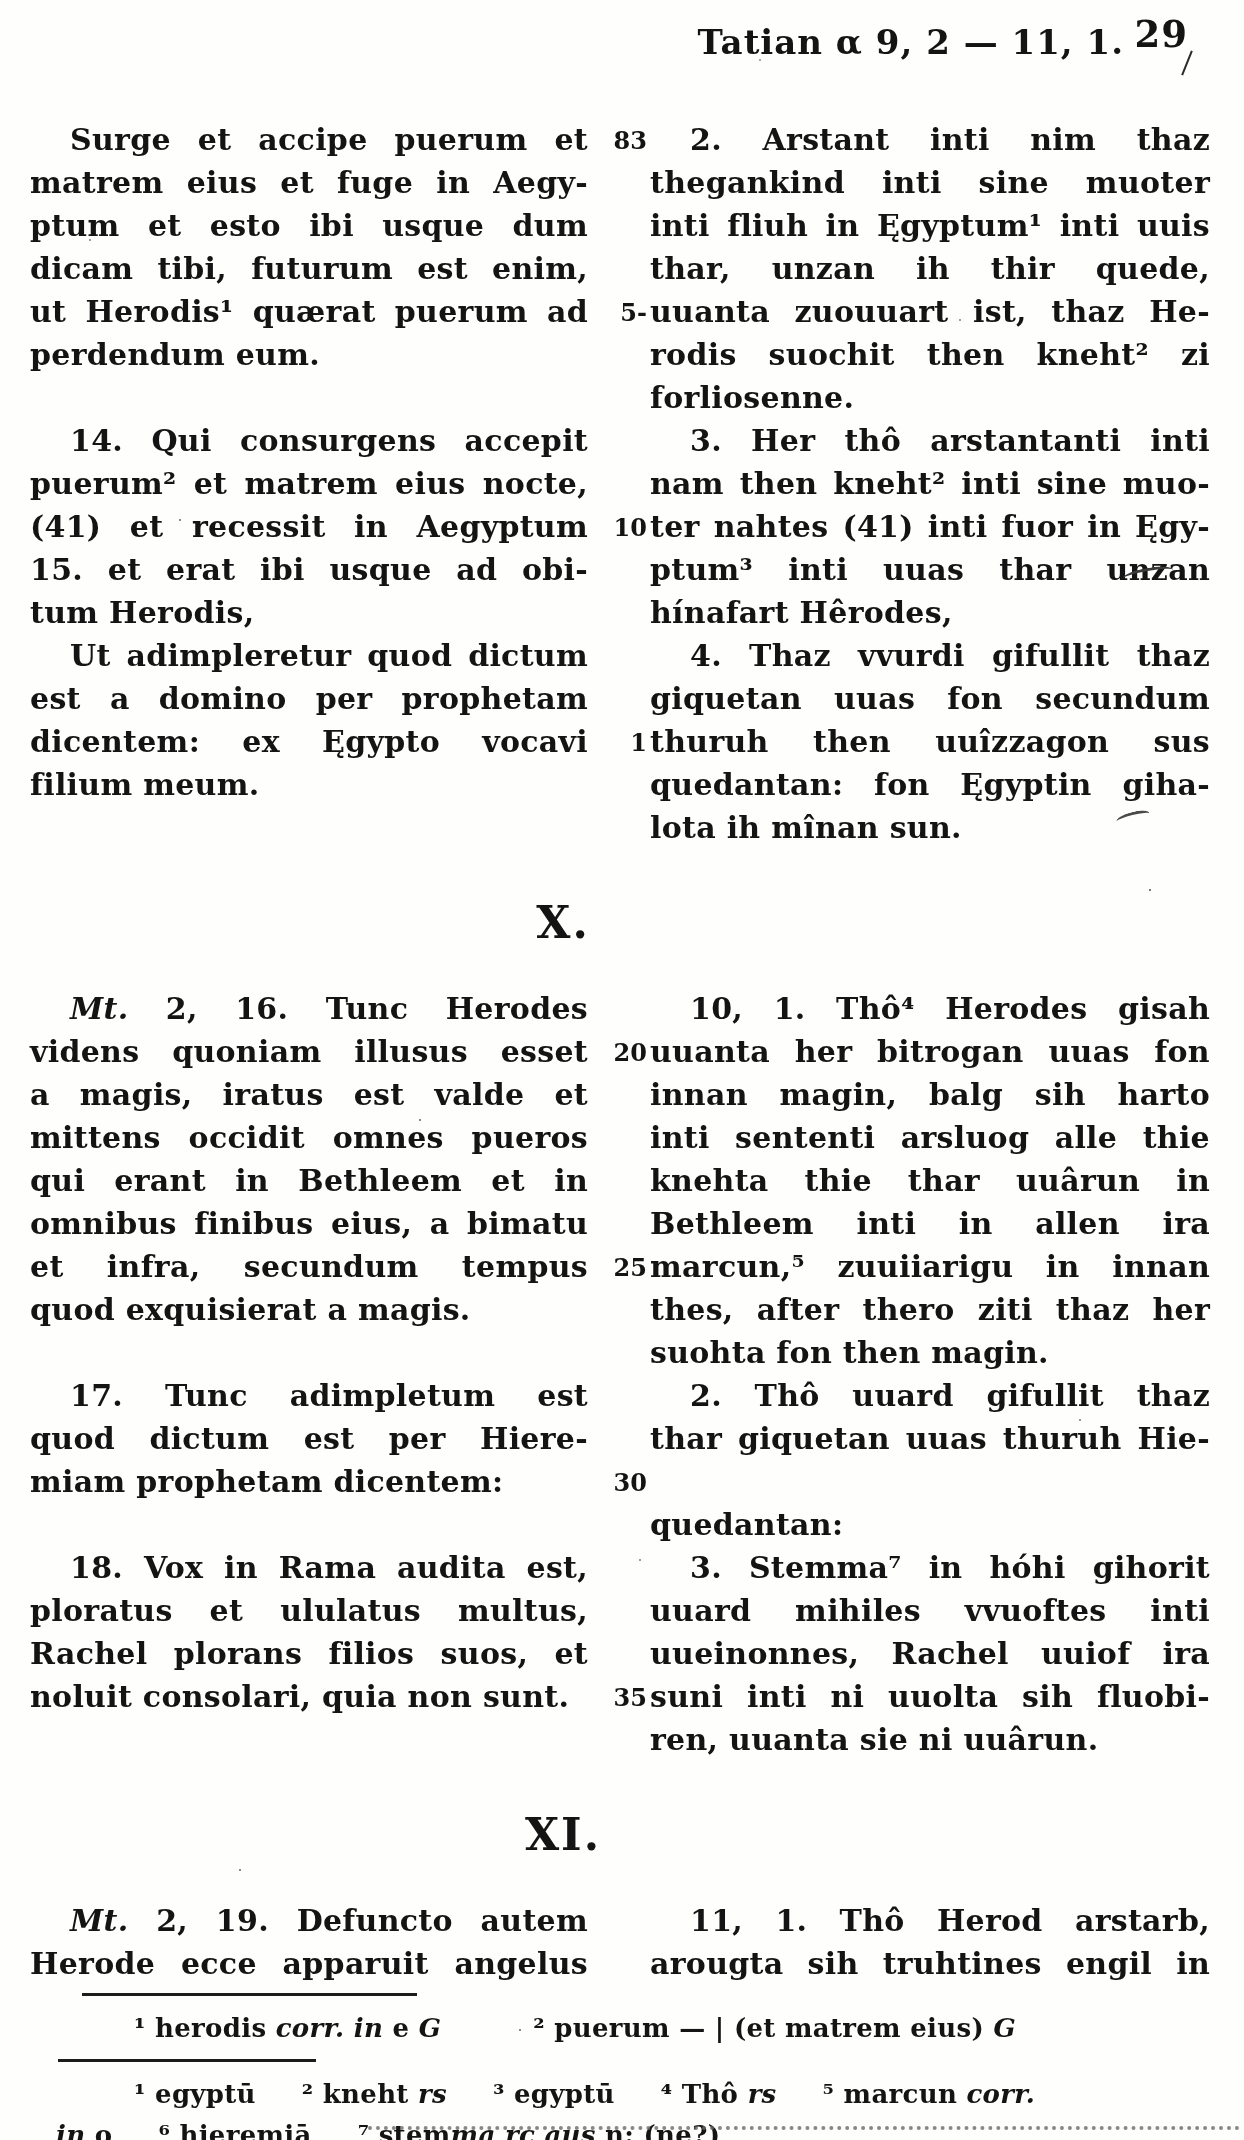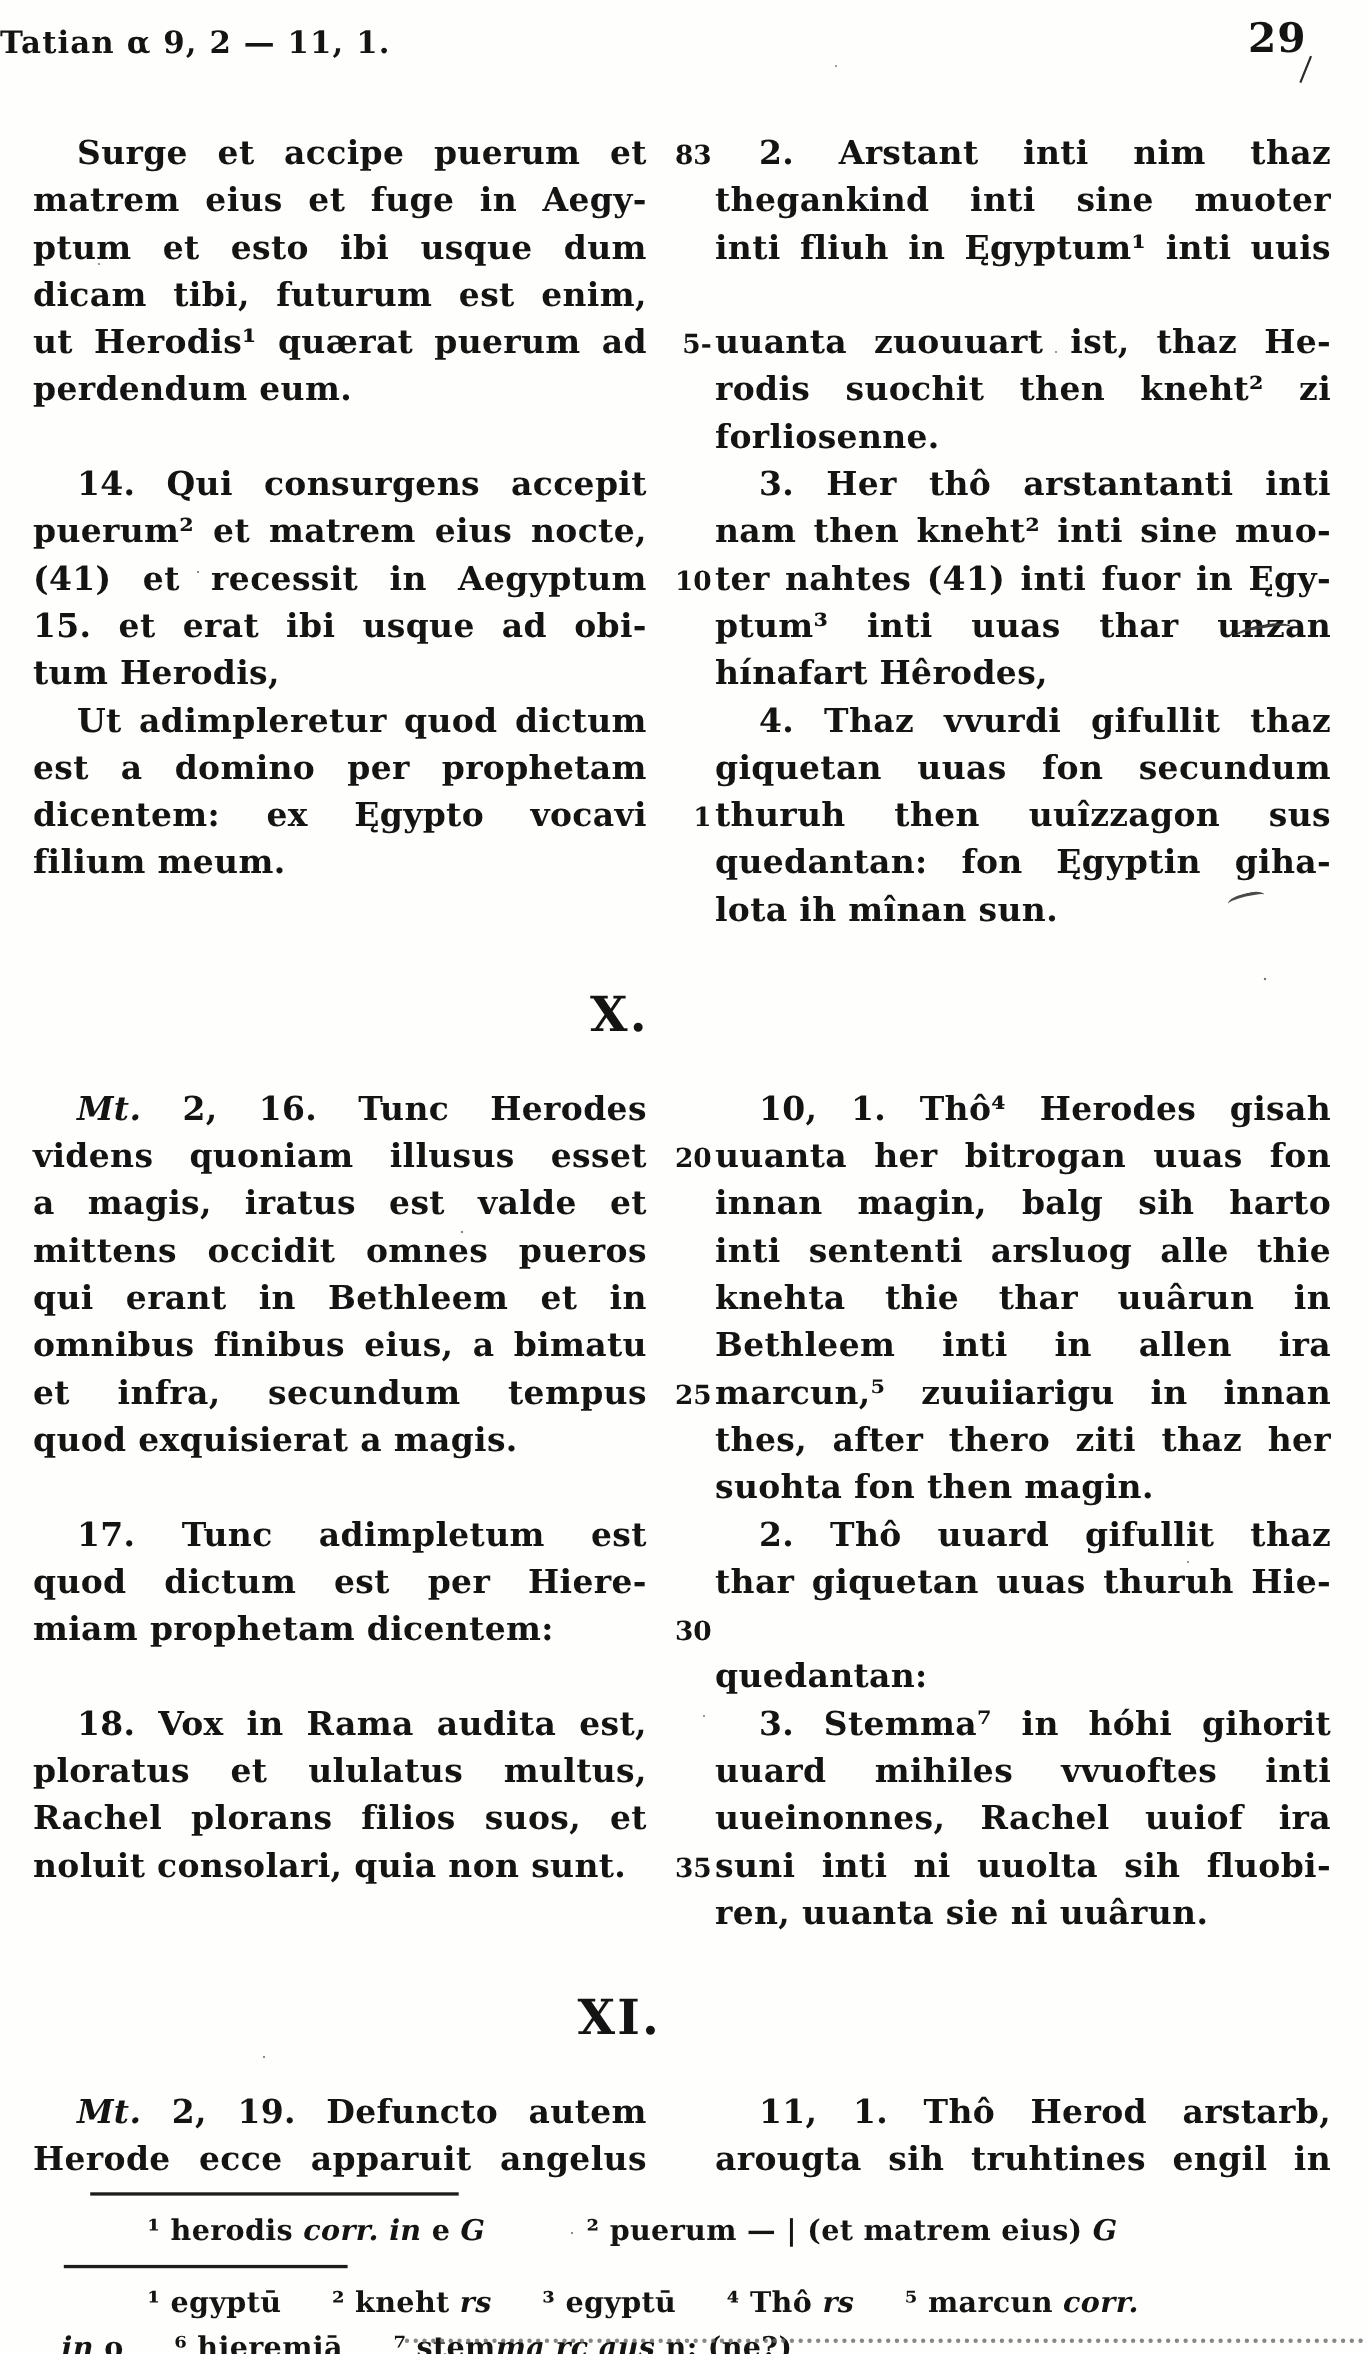--- a/index.html
+++ b/index.html
@@ -20,21 +20,21 @@
       radial-gradient(circle at 640px 1560px, #999 0.7px, transparent 1.4px),
       radial-gradient(circle at 240px 1870px, #8a8a8a 0.7px, transparent 1.4px),
       radial-gradient(circle at 1080px 1420px, #999 0.7px, transparent 1.4px),
       radial-gradient(circle at 90px 240px, #9a9a9a 0.7px, transparent 1.4px),
       radial-gradient(circle at 760px 60px, #9a9a9a 0.6px, transparent 1.3px),
       radial-gradient(circle at 520px 2030px, #8a8a8a 0.7px, transparent 1.4px);
   }
   .header{position:relative;height:62px;padding-top:20px;}
   .header-title{
     position:absolute;left:0;right:120px;top:22px;
-    text-align:left;font-size:28px;letter-spacing:1px;
+    text-align:right;font-size:34px;letter-spacing:1px;
   }
   .page-number{
     position:absolute;right:56px;top:12px;
     font-size:37px;letter-spacing:1px;
   }
   .text-body{padding:0 28px 0 30px;margin-top:38px;}
   .rows{}
   .row{display:flex;height:43px;align-items:flex-start;}
   .cell{box-sizing:border-box;font-size:30px;line-height:40px;letter-spacing:0.3px;}
   .cell.left{width:558px;text-align:justify;text-align-last:justify;}
@@ -92,20 +92,21 @@
           <div class="cell right">thegankind inti sine muoter</div>
         </div>
         <div class="row">
           <div class="cell left">ptum et esto ibi usque dum</div>
           <div class="cell num"></div>
           <div class="cell right">inti fliuh in Ęgyptum¹ inti uuis</div>
         </div>
         <div class="row">
           <div class="cell left">dicam tibi, futurum est enim,</div>
           <div class="cell num"></div>
+          <div class="cell right">thar, unzan ih thir quede,</div>
         </div>
         <div class="row">
           <div class="cell left">ut Herodis¹ quærat puerum ad</div>
           <div class="cell num">5-</div>
           <div class="cell right">uuanta zuouuart ist, thaz He-</div>
         </div>
         <div class="row">
           <div class="cell left last">perdendum eum.</div>
           <div class="cell num"></div>
           <div class="cell right">rodis suochit then kneht² zi</div>

